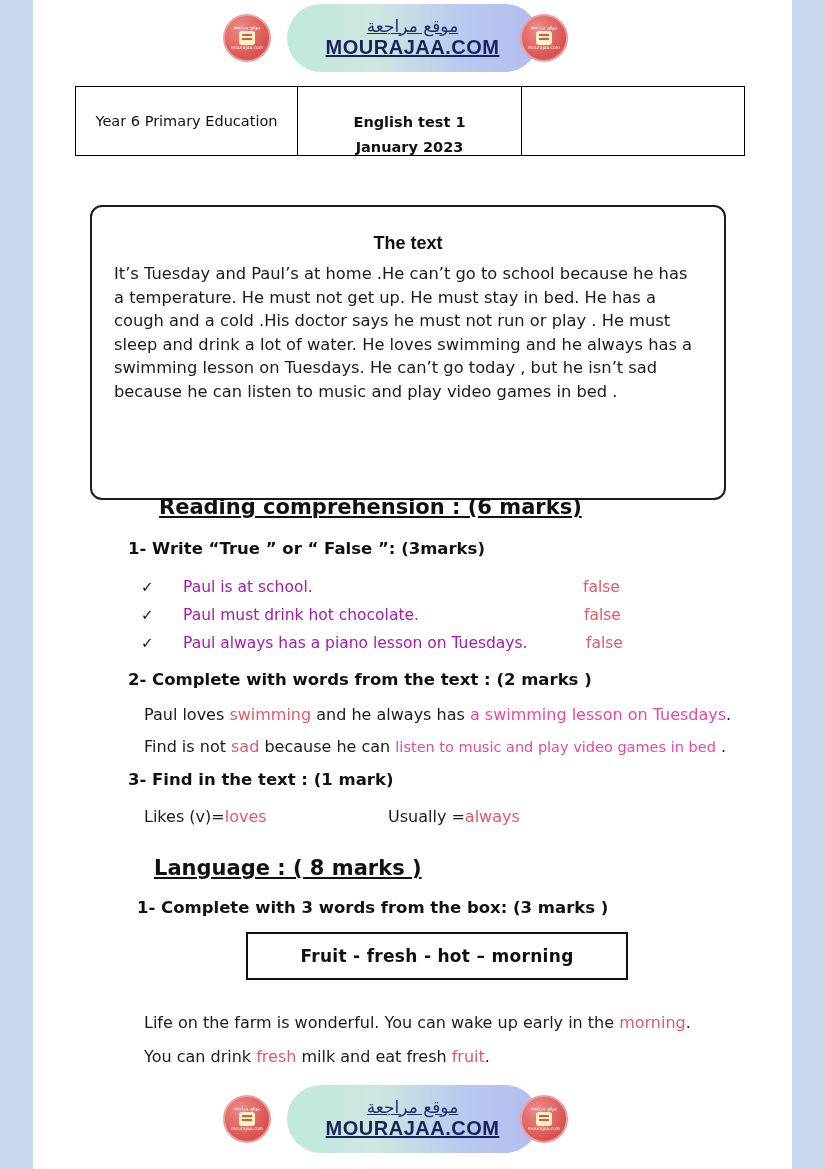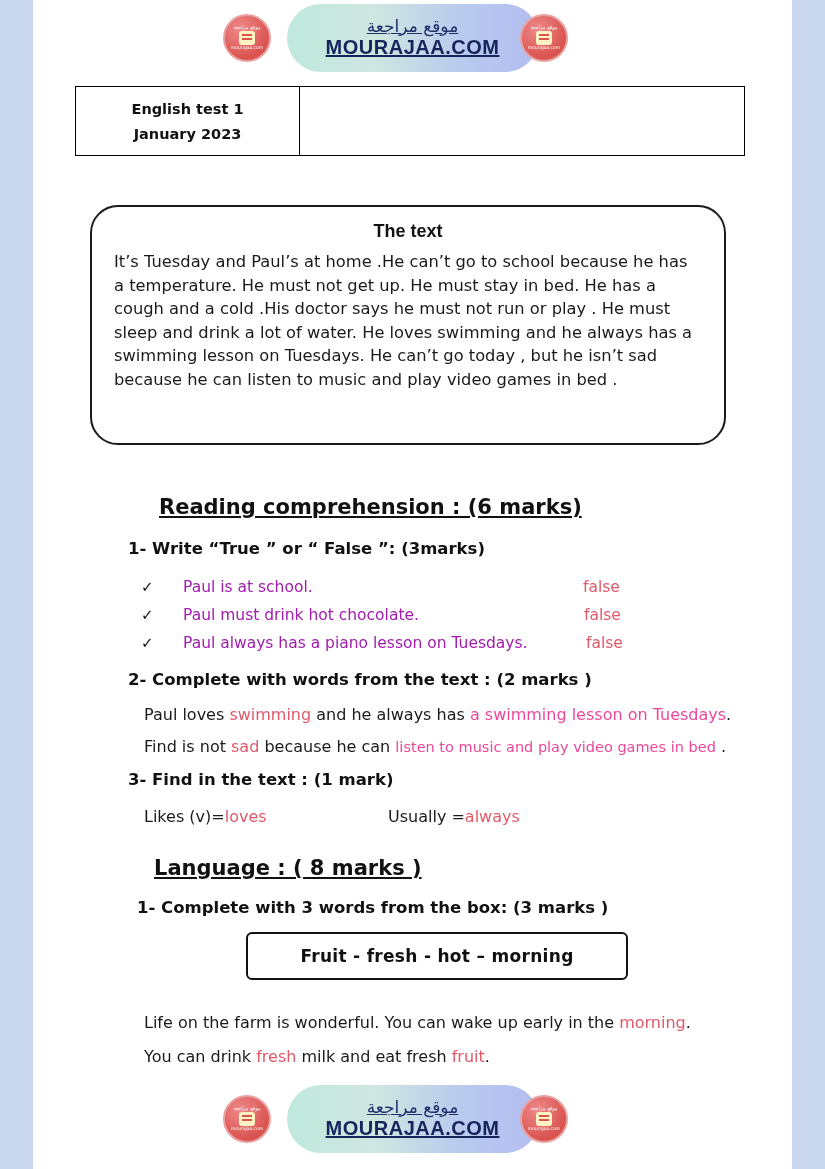--- a/index.html
+++ b/index.html
@@ -117,35 +117,35 @@
     display: flex;
     flex-direction: column;
     align-items: center;
     justify-content: center;
     box-sizing: border-box;
     font-family: "DejaVu Sans", sans-serif;
     font-size: 14.5px;
     color: #111;
   }
   .ht-c1 { width: 222px; border-right: 1.5px solid #000; }
-  .ht-c2 { width: 224px; border-right: 1.5px solid #000; font-weight: bold; }
+  .ht-c2 { width: 224px; border-right: 1.5px solid #000; font-weight: bold; justify-content: flex-end; }
   .ht-c3 { width: 222px; }
   .ht-c2 .line2 { font-weight: bold; margin-top: 9px; }
 
   
   .textbox {
     position: absolute;
     left: 57px;
     top: 205px;
     width: 636px;
-    height: 240px;
+    height: 295px;
     border: 2px solid #1b1b1b;
-    border-radius: 28px;
+    border-radius: 12px;
     box-sizing: border-box;
-    padding: 14px 22px 0 22px;
+    padding: 26px 22px 0 22px;
   }
   .textbox-title {
     text-align: center;
     font-family: "Liberation Sans", sans-serif;
     font-weight: bold;
     font-size: 18px;
     color: #111;
     margin-bottom: 8px;
   }
   .textbox-body {
@@ -199,21 +199,21 @@
   .ans { color: #e05a6a; }
   .ans-sm { color: #ec4899; text-align: center; }
 
   .wordbox {
     position: absolute;
     left: 213px;
     top: 932px;
     width: 382px;
     height: 48px;
     border: 2px solid #111;
-    border-radius: 6px;
+    border-radius: 0;
     box-sizing: border-box;
     display: flex;
     align-items: center;
     justify-content: center;
     font-family: "DejaVu Sans", sans-serif;
     font-weight: bold;
     font-size: 17px;
     color: #111;
     letter-spacing: 0.3px;
   }
@@ -234,20 +234,21 @@
       <div class="b-txt">mourajaa.com</div>
     </div>
     <div class="wm-badge wm-badge-right">
       <div class="b-ar">موقع مراجعة</div>
       <div class="b-ico"></div>
       <div class="b-txt">mourajaa.com</div>
     </div>
   </div>
 
   <div class="header-table">
+    <div class="ht-cell ht-c1">Year 6 Primary Education</div>
     <div class="ht-cell ht-c2">
       <div>English  test  1</div>
       <div class="line2">January  2023</div>
     </div>
   </div>
 
   <div class="textbox">
     <div class="textbox-title">The text</div>
     <div class="textbox-body">It’s Tuesday and Paul’s at home .He can’t go to school because he has a temperature. He must not get up. He must stay in bed. He has a cough and a cold .His doctor says he must not run or play . He must sleep and drink a lot of water. He loves swimming and he always has a swimming lesson on Tuesdays. He can’t go today , but he isn’t sad because he can listen to music and play video games in bed .</div>
   </div>

